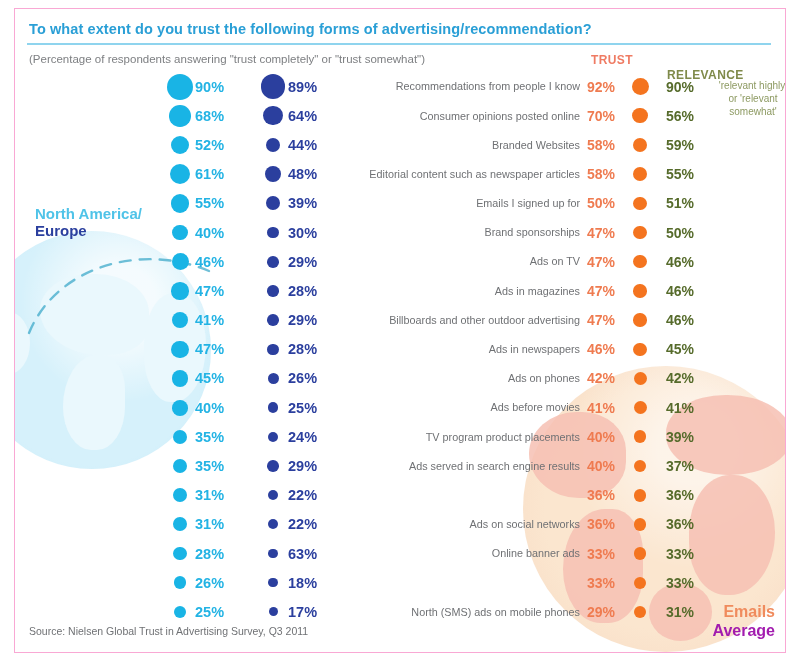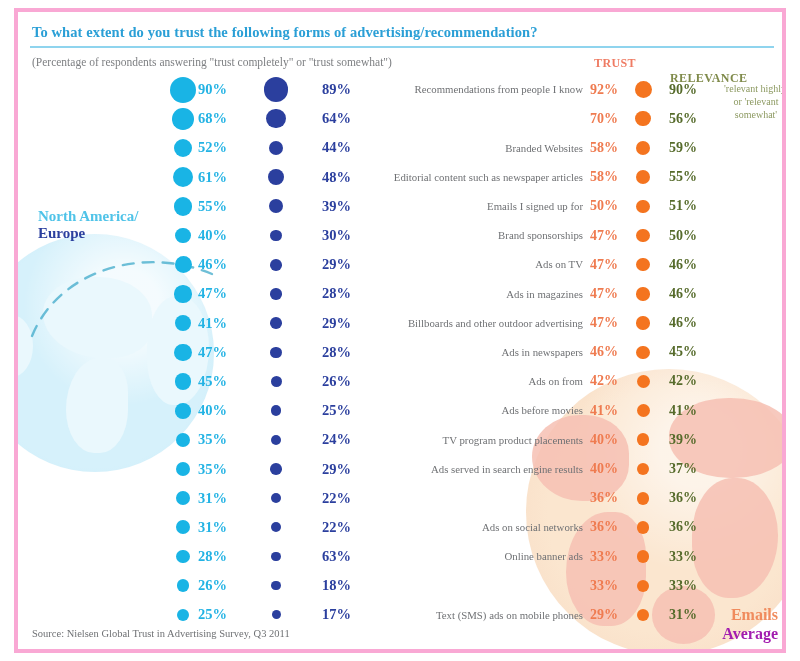--- a/index.html
+++ b/index.html
@@ -18,25 +18,24 @@
     background: #ffffff;
     overflow: hidden;
     box-sizing: border-box;
   }
   .frame {
     position: absolute;
     left: 14px;
     top: 8px;
     width: 772px;
     height: 645px;
-    border: 4px solid #f9a8d4;
+    border: 1px solid #f9a8d4;
     background: #ffffff;
     box-sizing: border-box;
     overflow: hidden;
-    font-family: Liberation Serif, serif;
   }
 
   
   .globe {
     position: absolute;
     border-radius: 50%;
     pointer-events: none;
   }
   .globe-na {
     left: -42px;
@@ -138,21 +137,21 @@
   .cell {
     position: absolute;
     top: 0;
     height: 29.2px;
     display: flex;
     align-items: center;
   }
 
   
   .cell-na    { left: 150px; width: 90px; justify-content: flex-start; }
-  .cell-eu    { left: 243px; width: 90px; justify-content: space-between; }
+  .cell-eu    { left: 243px; width: 90px; justify-content: flex-start; }
   .dot-wrap {
     width: 30px;
     display: flex;
     align-items: center;
     justify-content: center;
     flex: none;
   }
   .dot {
     border-radius: 50%;
     display: block;
@@ -315,20 +314,23 @@
               <span class="dot dot-na" style="width:21.5px;height:21.5px;"></span>
             </span>
             <span class="pct pct-na">68%</span>
           </div>
           <div class="cell cell-eu">
             <span class="dot-wrap">
               <span class="dot dot-eu" style="width:19.3px;height:19.3px;"></span>
             </span>
             <span class="pct pct-eu">64%</span>
           </div>
+          <div class="cell cell-label">
+            <span class="label-txt">Consumer opinions posted online</span>
+          </div>
           <div class="cell cell-trust">
             <span class="pct-trust">70%</span>
             <span class="dot-wrap" style="width:26px;">
               <span class="dot dot-trust" style="width:15.3px;height:15.3px;"></span>
             </span>
           </div>
           <div class="cell cell-relev">
             <span class="pct-relev">56%</span>
           </div>
         </div>
@@ -547,21 +549,21 @@
             </span>
             <span class="pct pct-na">45%</span>
           </div>
           <div class="cell cell-eu">
             <span class="dot-wrap">
               <span class="dot dot-eu" style="width:11.0px;height:11.0px;"></span>
             </span>
             <span class="pct pct-eu">26%</span>
           </div>
           <div class="cell cell-label">
-            <span class="label-txt">Ads on from</span>
+            <span class="label-txt">Ads on phones</span>
           </div>
           <div class="cell cell-trust">
             <span class="pct-trust">42%</span>
             <span class="dot-wrap" style="width:26px;">
               <span class="dot dot-trust" style="width:13.0px;height:13.0px;"></span>
             </span>
           </div>
           <div class="cell cell-relev">
             <span class="pct-relev">42%</span>
           </div>
@@ -749,21 +751,21 @@
             </span>
             <span class="pct pct-na">25%</span>
           </div>
           <div class="cell cell-eu">
             <span class="dot-wrap">
               <span class="dot dot-eu" style="width:9.0px;height:9.0px;"></span>
             </span>
             <span class="pct pct-eu">17%</span>
           </div>
           <div class="cell cell-label">
-            <span class="label-txt">Text (SMS) ads on mobile phones</span>
+            <span class="label-txt">North (SMS) ads on mobile phones</span>
           </div>
           <div class="cell cell-trust">
             <span class="pct-trust">29%</span>
             <span class="dot-wrap" style="width:26px;">
               <span class="dot dot-trust" style="width:12.0px;height:12.0px;"></span>
             </span>
           </div>
           <div class="cell cell-relev">
             <span class="pct-relev">31%</span>
           </div>

